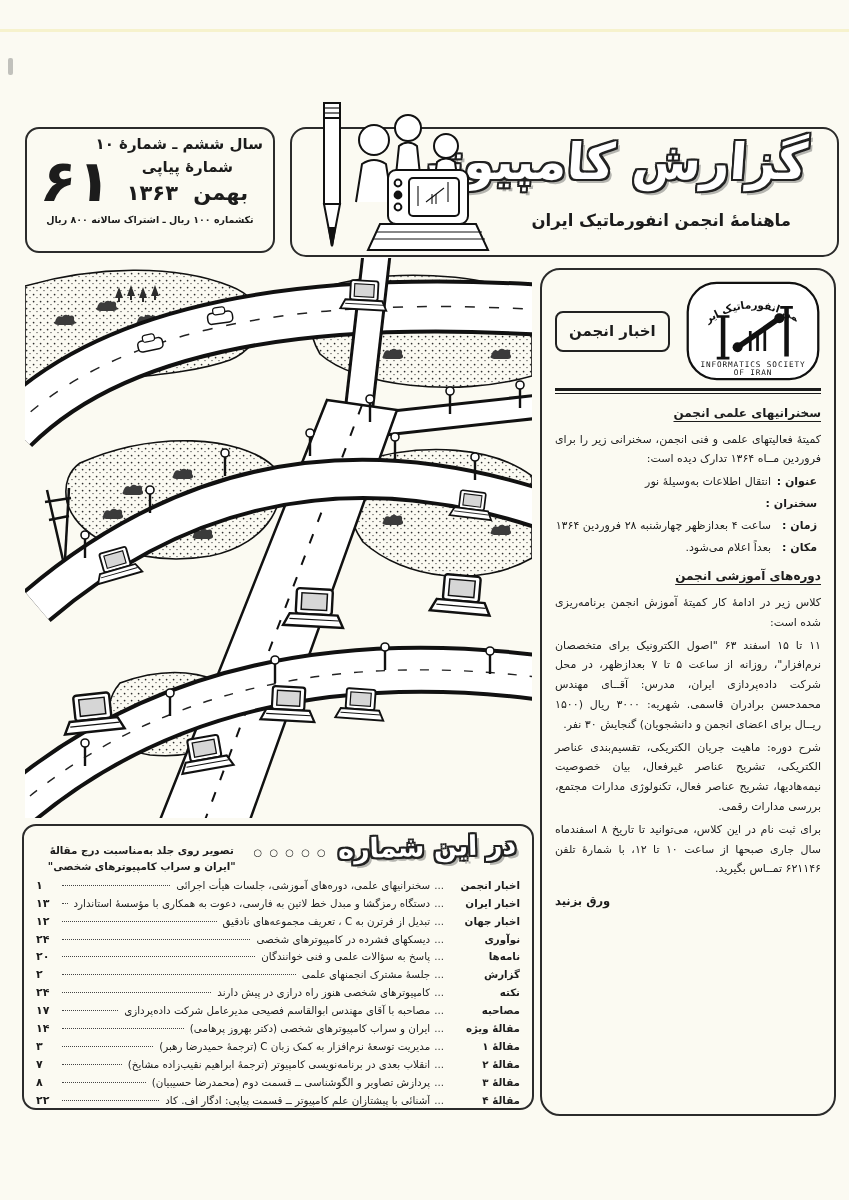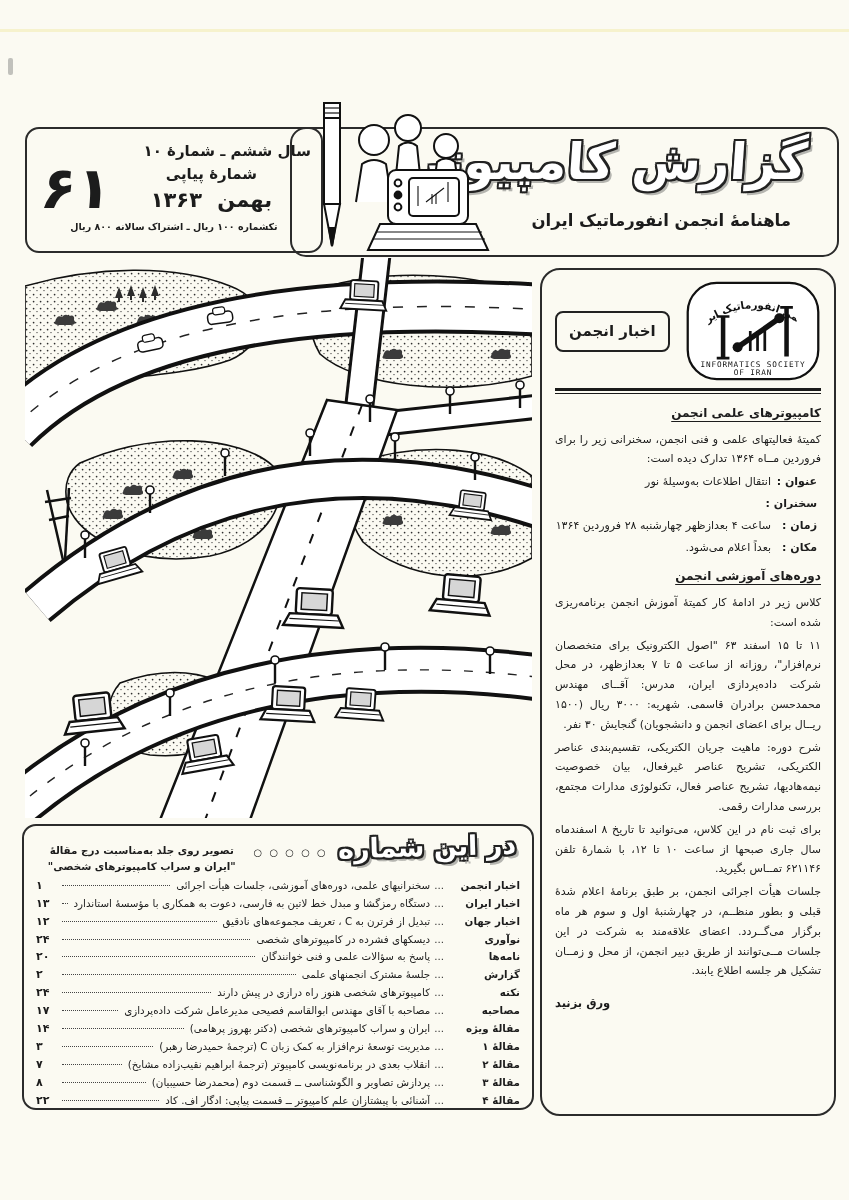--- a/index.html
+++ b/index.html
@@ -9,21 +9,21 @@
     font-family:"DejaVu Sans",sans-serif;
   }
   .abs{position:absolute;}
   .box{border:2.5px solid #2b2b2b;border-radius:14px;background:transparent;}
 
   
   .yline{left:0;top:29px;width:849px;height:3px;background:#f6f2cd;}
   .gmark{left:8px;top:58px;width:5px;height:17px;background:#9b9b97;opacity:.6;border-radius:2px;}
 
   
-  #issue-box{left:25px;top:127px;width:298px;height:126px;padding:13px 10px;direction:rtl;box-sizing:border-box;}
+  #issue-box{left:25px;top:127px;width:250px;height:126px;padding:6px 10px;direction:rtl;box-sizing:border-box;}
   .iy{font-size:15px;font-weight:bold;text-align:right;letter-spacing:.3px;}
   .imid{display:flex;align-items:center;justify-content:space-between;margin-top:1px;}
   .ilabels{flex:1;text-align:center;}
   .iserial{font-size:15px;font-weight:bold;}
   .imonth{font-size:21px;font-weight:bold;margin-top:5px;word-spacing:8px;}
   .ibig{font-size:58px;font-weight:bold;line-height:.95;transform:skewX(-6deg);padding-left:4px;}
   .iprice{font-size:9.5px;font-weight:bold;text-align:center;margin-top:5px;}
 
   
   #masthead-box{left:290px;top:127px;width:545px;height:126px;border-radius:16px;}
@@ -273,21 +273,21 @@
       </g>
       <circle cx="58" cy="74" r="5.5" fill="#111"></circle>
       <circle cx="104" cy="42" r="5.5" fill="#111"></circle>
       <text x="75" y="96" text-anchor="middle" font-size="8.5" letter-spacing="1" font-family="DejaVu Sans Mono, monospace" fill="#111">INFORMATICS SOCIETY</text>
       <text x="75" y="105" text-anchor="middle" font-size="8.5" letter-spacing="1" font-family="DejaVu Sans Mono, monospace" fill="#111">OF IRAN</text>
     </svg>
     <div class="badge">اخبار انجمن</div>
   </div>
   <div class="dbl"></div>
 
-  <h3 class="sh">کامپیوترهای علمی انجمن</h3>
+  <h3 class="sh">سخنرانیهای علمی انجمن</h3>
   <p class="bp">کمیتهٔ فعالیتهای علمی و فنی انجمن، سخنرانی زیر را برای فروردین مــاه ۱۳۶۴ تدارک دیده است:</p>
   <div class="kv">
     <span class="k">عنوان</span>
     <span class="v">انتقال اطلاعات به‌وسیلهٔ نور</span>
   </div>
   <div class="kv">
     <span class="k">سخنران</span>
   </div>
   <div class="kv">
     <span class="k">زمان</span>
@@ -297,21 +297,20 @@
     <span class="k">مکان</span>
     <span class="v">بعداً اعلام می‌شود.</span>
   </div>
 
   <h3 class="sh">دوره‌های آموزشی انجمن</h3>
   <p class="bp">کلاس زیر در ادامهٔ کار کمیتهٔ آموزش انجمن برنامه‌ریزی شده است:</p>
   <p class="bp">۱۱ تا ۱۵ اسفند ۶۳ "اصول الکترونیک برای متخصصان نرم‌افزار"، روزانه از ساعت ۵ تا ۷ بعدازظهر، در محل شرکت داده‌پردازی ایران، مدرس: آقــای مهندس محمدحسن برادران قاسمی. شهریه: ۳۰۰۰ ریال (۱۵۰۰ ریــال برای اعضای انجمن و دانشجویان) گنجایش ۳۰ نفر.</p>
   <p class="bp">شرح دوره: ماهیت جریان الکتریکی، تقسیم‌بندی عناصر الکتریکی، تشریح عناصر غیرفعال، بیان خصوصیت نیمه‌هادیها، تشریح عناصر فعال، تکنولوژی مدارات مجتمع، بررسی مدارات رقمی.</p>
   <p class="bp">برای ثبت نام در این کلاس، می‌توانید تا تاریخ ۸ اسفندماه سال جاری صبحها از ساعت ۱۰ تا ۱۲، با شمارهٔ تلفن ۶۲۱۱۴۶ تمــاس بگیرید.</p>
 
-  <p class="bp">جلسات هیأت اجرائی انجمن، بر طبق برنامهٔ اعلام شدهٔ قبلی و بطور منظــم، در چهارشنبهٔ اول و سوم هر ماه برگزار می‌گــردد. اعضای علاقه‌مند به شرکت در این جلسات مــی‌توانند از طریق دبیر انجمن، از محل و زمــان تشکیل هر جلسه اطلاع یابند.</p>
   <div class="turn">ورق بزنید</div>
 </div>
 
 <div class="abs box" id="toc-box">
   <div class="toc-head">
     <div class="toc-title outline-txt">در این شماره</div>
     <div class="toc-circles">○ ○ ○ ○ ○</div>
     <div class="toc-caption">
       <div>تصویر روی جلد به‌مناسبت درج مقالهٔ</div>
       <div>"ایران و سراب کامپیوترهای شخصی"</div>

